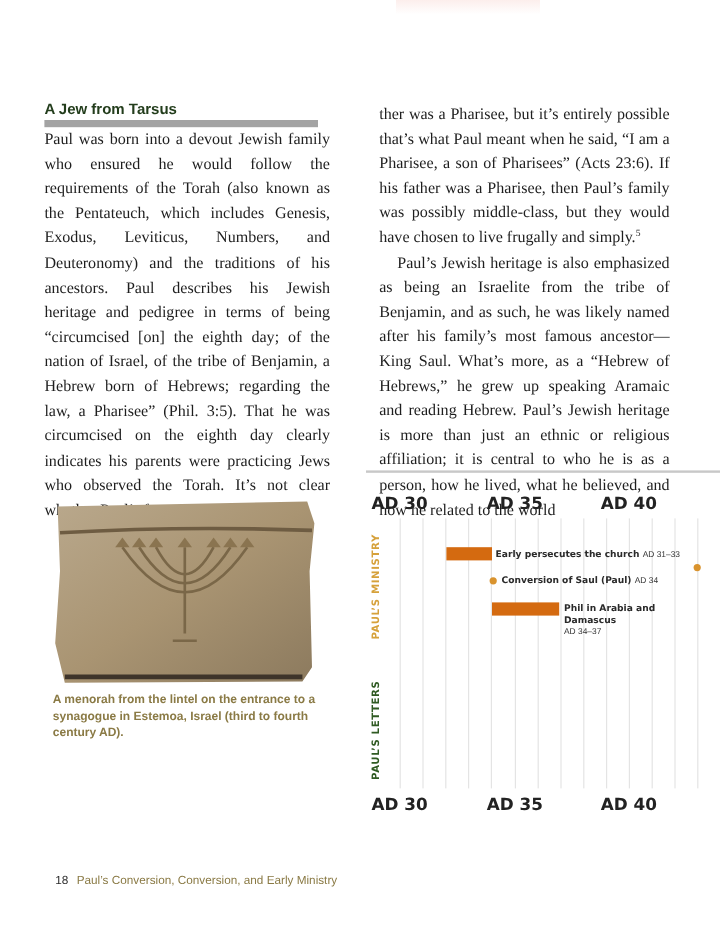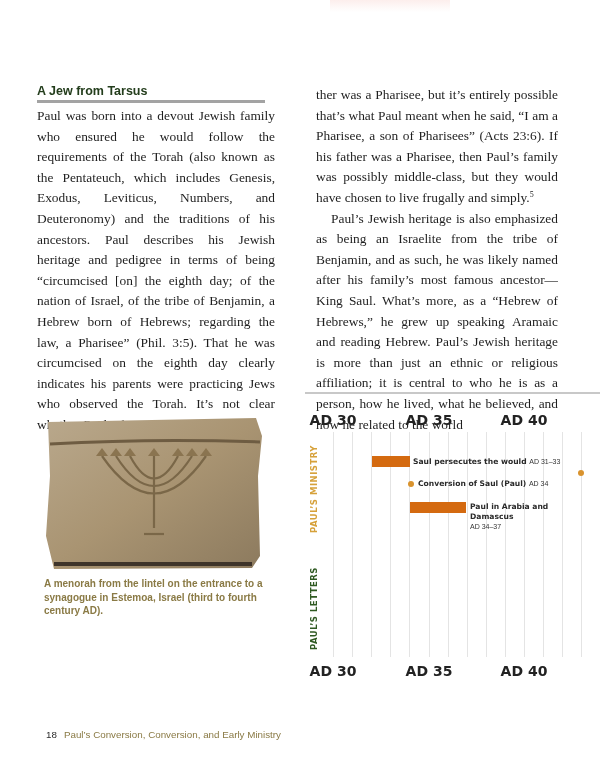--- a/index.html
+++ b/index.html
@@ -3,21 +3,21 @@
 <meta charset="utf-8">
 <style>
   html, body { margin:0; padding:0; background:#ffffff; }
   body { width:600px; height:779px; position:relative; overflow:hidden; font-family:"Liberation Serif", serif; color:#1e1e1e; }
   .topbleed { position:absolute; left:330px; top:0; width:120px; height:12px; background:linear-gradient(#fbe7e4, #ffffff); opacity:.7; }
   .col { position:absolute; font-size:13.4px; line-height:20.6px; text-align:justify; }
   .col p { margin:0; }
   .col-left { left:37px; top:106px; width:238px; }
   .col-right { left:316px; top:85px; width:242px; }
   .indent { text-indent:15px; }
-  .heading { position:absolute; left:37px; top:84px; width:228px; font-family:"Liberation Sans", sans-serif; font-weight:bold; font-size:12.5px; color:#233d1c; border-bottom:3px solid #a3a3a3; padding-bottom:2px; }
+  .heading { position:absolute; left:37px; top:84px; width:228px; font-family:"Liberation Sans", sans-serif; font-weight:bold; font-size:12.5px; color:#233d1c; border-bottom:6px solid #a3a3a3; padding-bottom:2px; }
   sup { font-size:8px; line-height:0; }
   .photo { position:absolute; left:44px; top:416px; width:220px; height:155px; }
   .caption { position:absolute; left:44px; top:577px; width:230px; font-family:"Liberation Sans", sans-serif; font-weight:bold; font-size:10px; line-height:13.5px; color:#8a7a45; }
   .footer { position:absolute; left:46px; top:729px; font-family:"Liberation Sans", sans-serif; font-size:9.8px; color:#8a7a45; }
   .footer .pg { color:#2b2b2b; margin-right:7px; }
   .timeline { position:absolute; left:305px; top:380px; width:295px; height:330px; }
   .tl-rule { position:absolute; left:0; top:12px; width:295px; height:2px; background:#c8c8c8; }
   .grid { position:absolute; top:52px; height:225px; width:1px; background:#e4e4e4; }
   .tick { position:absolute; font-family:"DejaVu Sans", sans-serif; font-weight:bold; font-size:14px; color:#222; transform:translateX(-50%); }
   .vlabel { position:absolute; font-family:"DejaVu Sans", sans-serif; font-weight:bold; font-size:8.5px; letter-spacing:.5px; transform-origin:left top; transform:rotate(-90deg); white-space:nowrap; }
@@ -92,28 +92,28 @@
   <div class="grid" style="left:200px"></div>
   <div class="grid" style="left:219px"></div>
   <div class="grid" style="left:238px"></div>
   <div class="grid" style="left:257px"></div>
   <div class="grid" style="left:276px"></div>
 
   <div class="vlabel" style="left:4px; top:153px; color:#d6a13a;">PAUL’S MINISTRY</div>
   <div class="vlabel" style="left:4px; top:270px; color:#2f5a22;">PAUL’S LETTERS</div>
 
   <div class="bar" style="left:67px; top:76px; width:38px;"></div>
-  <div class="ev" style="left:108px; top:77px;"><span>Saul persecutes the would</span> <span class="date">AD 31–33</span></div>
+  <div class="ev" style="left:108px; top:77px;"><span>Early persecutes the church</span> <span class="date">AD 31–33</span></div>
 
   <div class="dot" style="left:103px; top:101px;"></div>
   <div class="ev" style="left:113px; top:99px;"><span>Conversion of Saul (Paul)</span> <span class="date">AD 34</span></div>
 
   <div class="bar" style="left:105px; top:122px; width:56px;"></div>
   <div class="ev" style="left:165px; top:122px;">
-    <div>Paul in Arabia and</div>
+    <div>Phil in Arabia and</div>
     <div>Damascus</div>
     <div class="date">AD 34–37</div>
   </div>
 
   <div class="dot" style="left:273px; top:90px;"></div>
 
   <div class="tick" style="left:28px; top:283px;">AD 30</div>
   <div class="tick" style="left:124px; top:283px;">AD 35</div>
   <div class="tick" style="left:219px; top:283px;">AD 40</div>
 </div>

